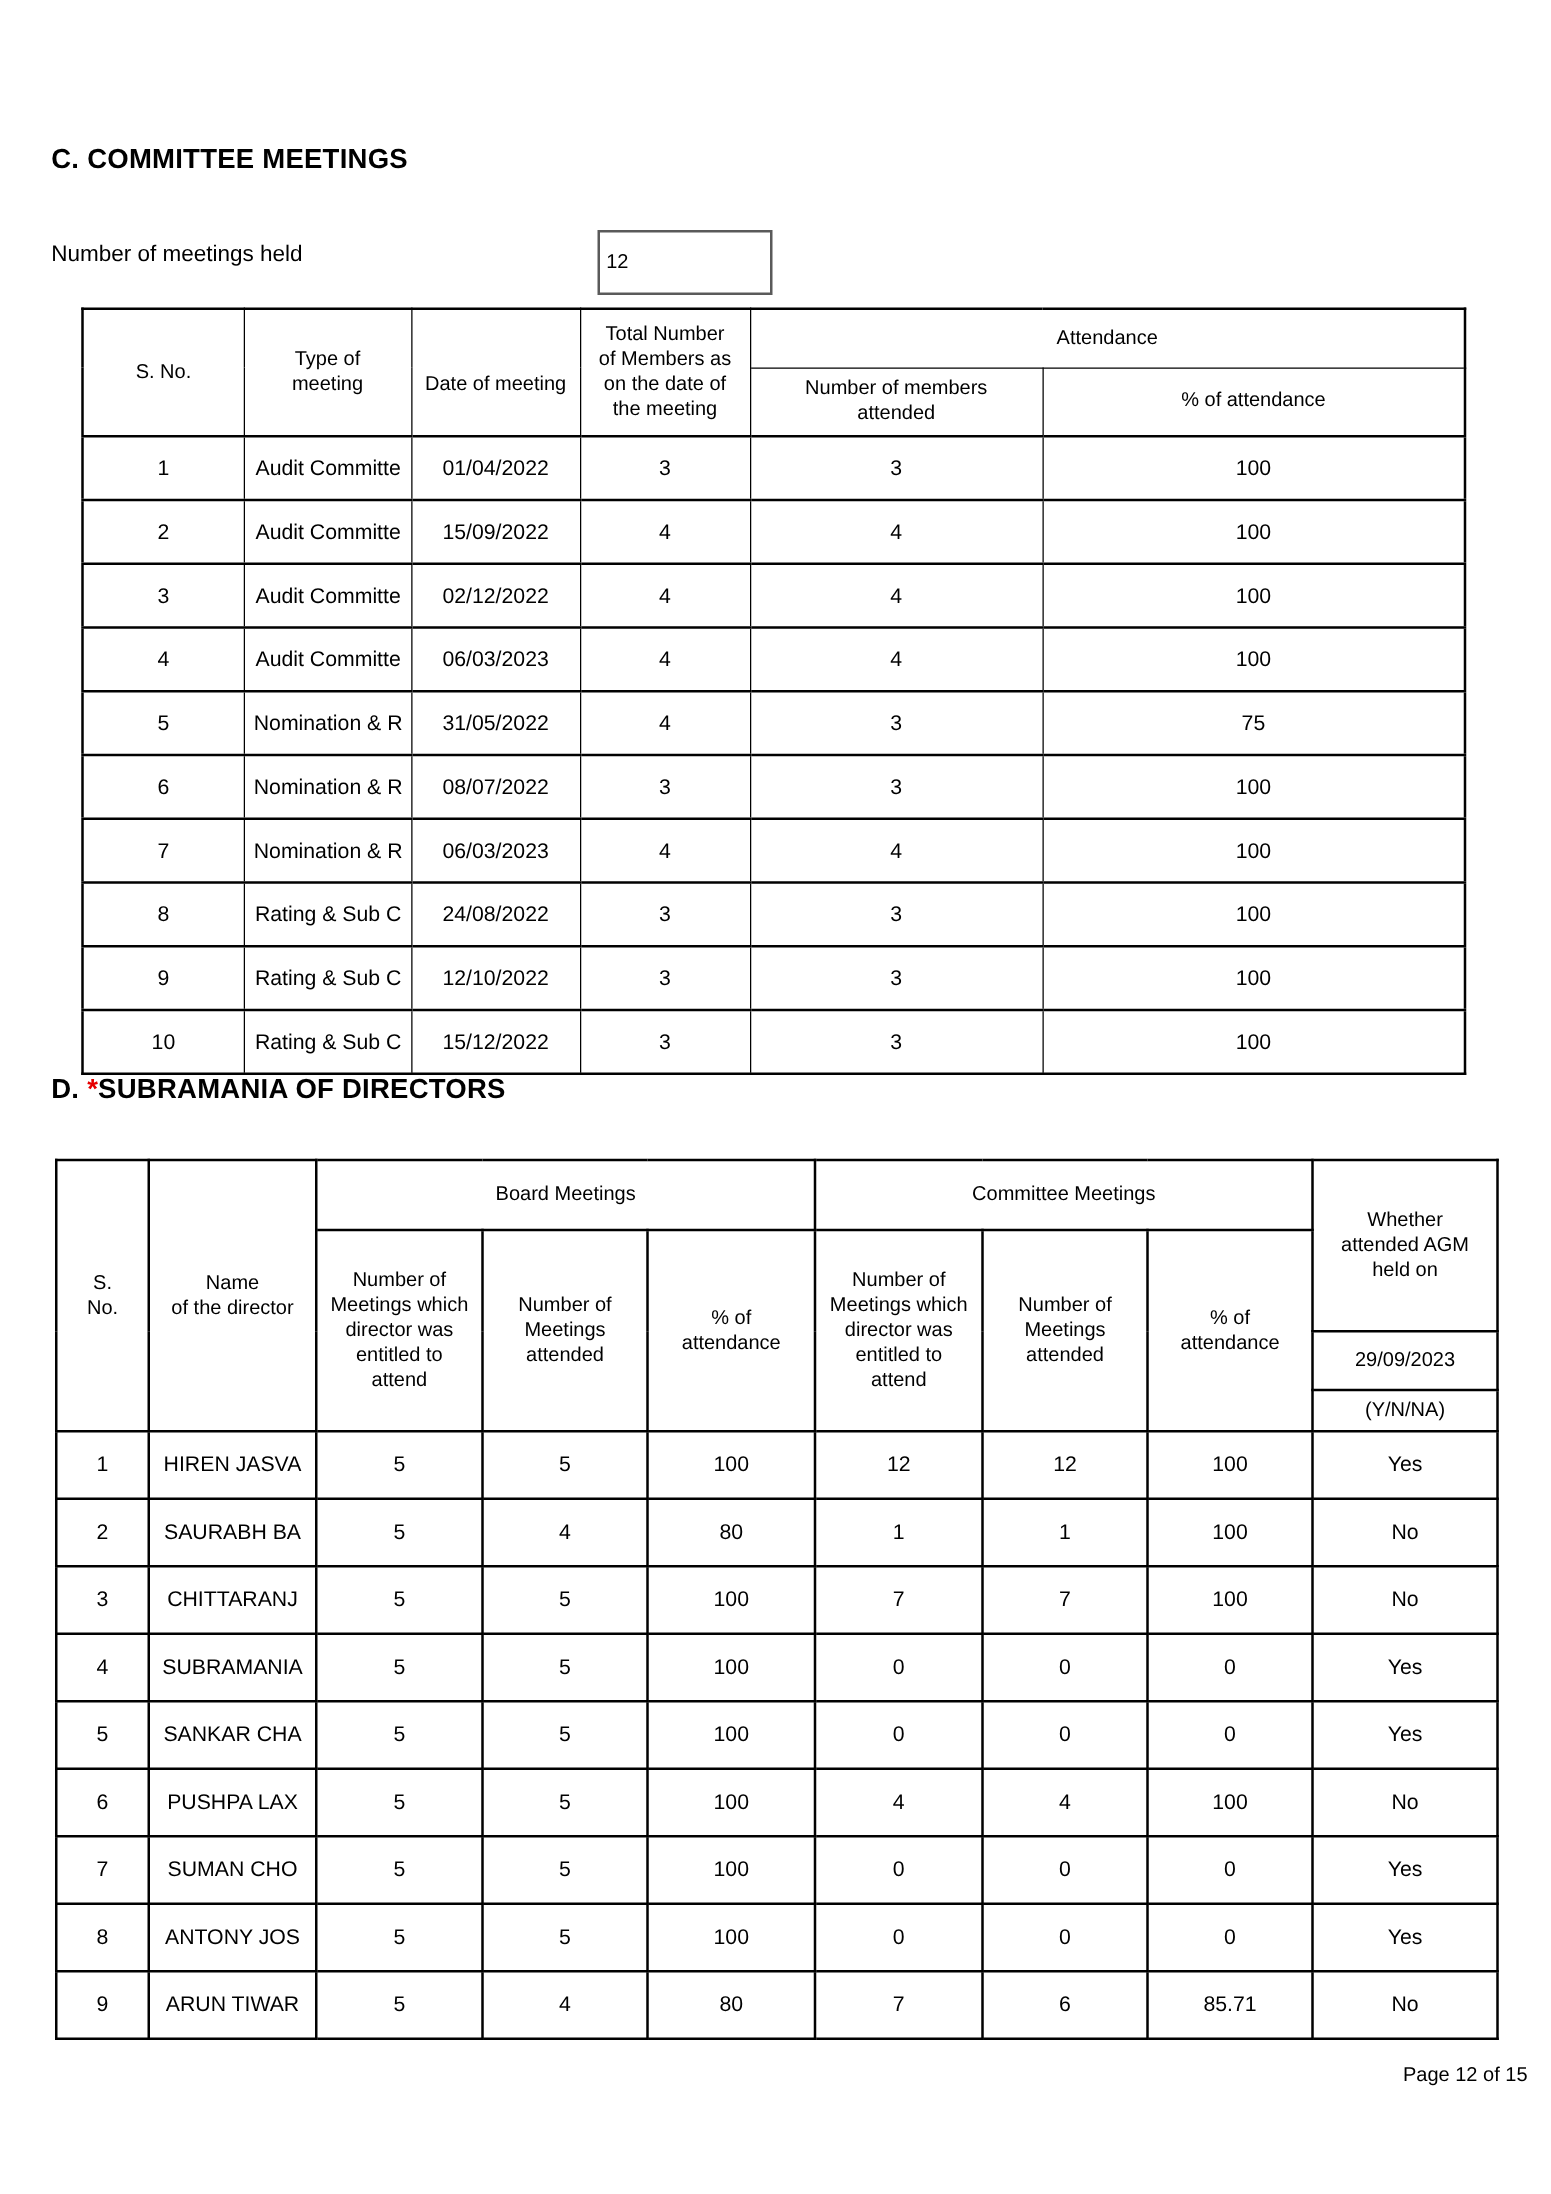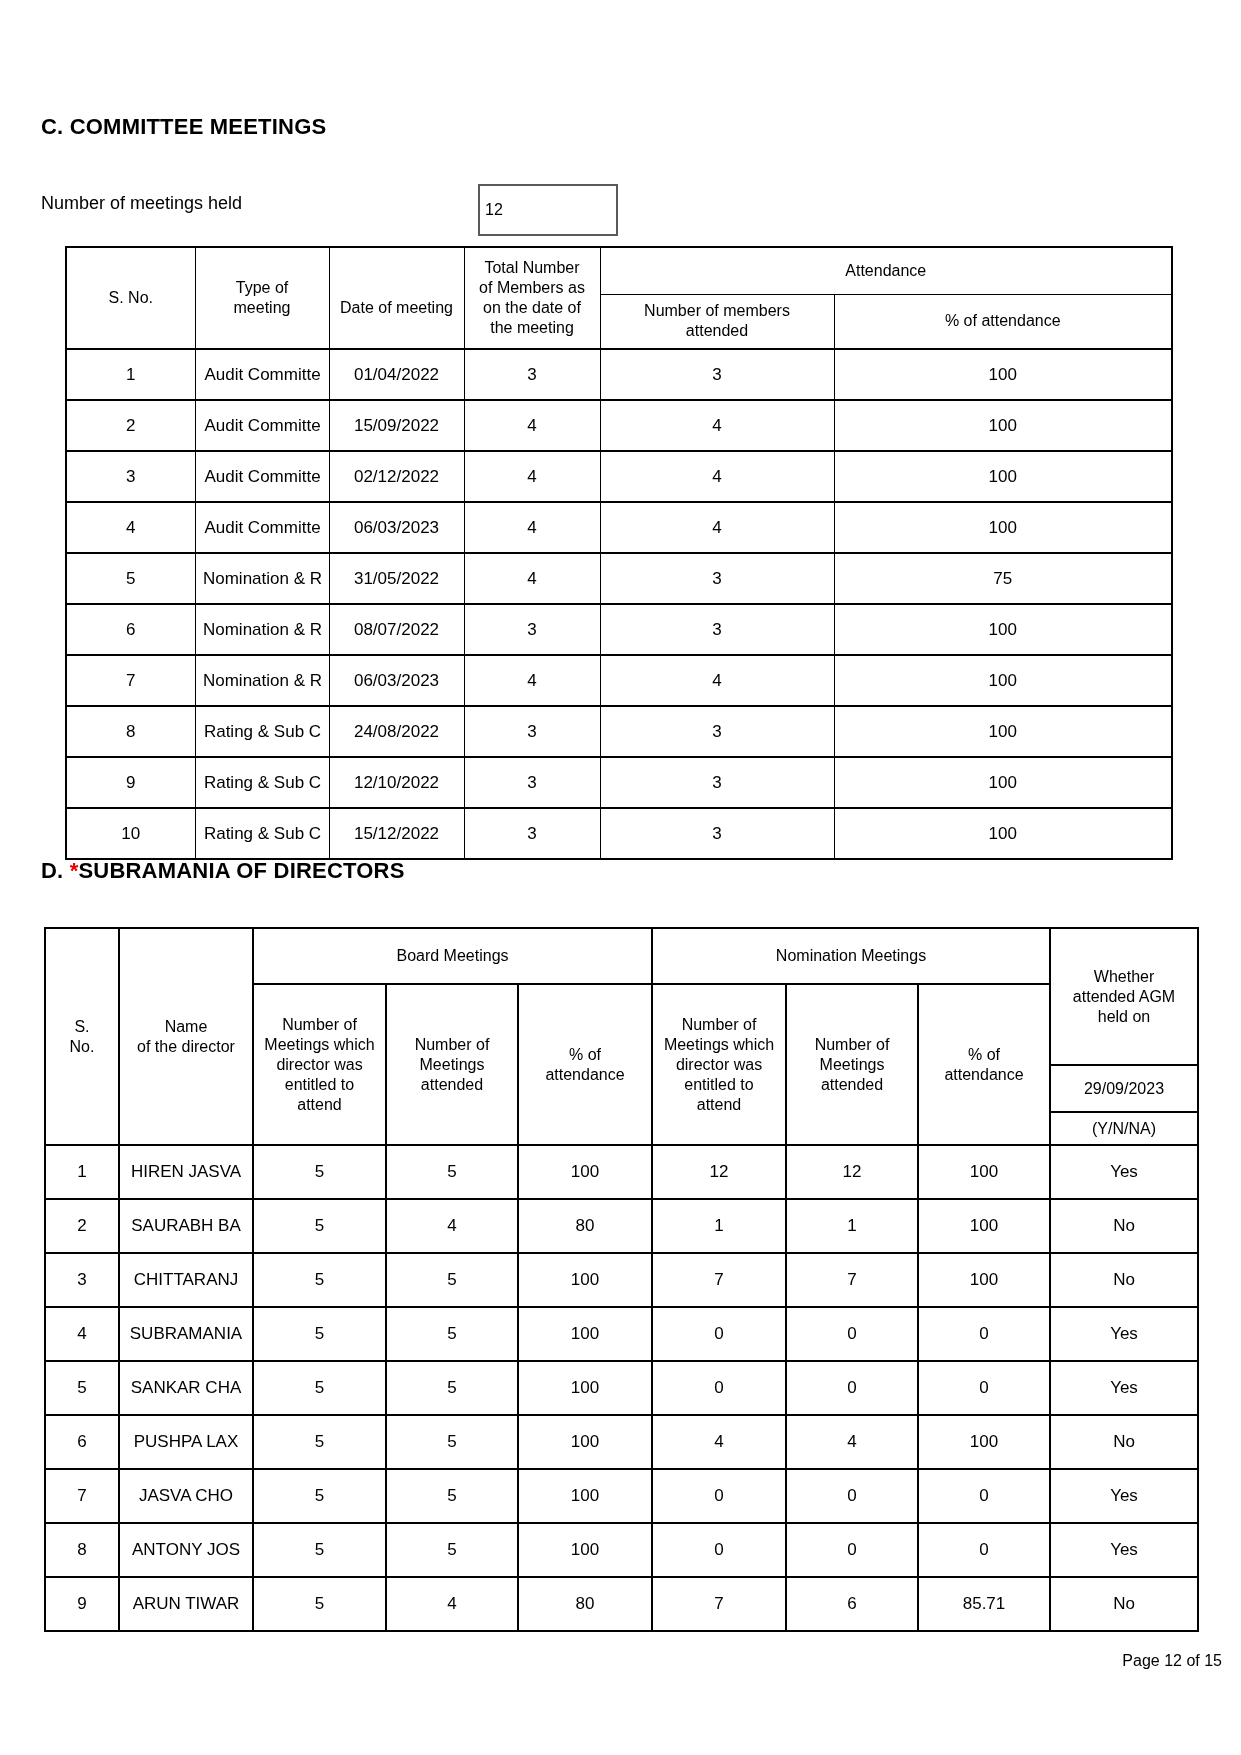--- a/index.html
+++ b/index.html
@@ -195,21 +195,21 @@
       <col style="width:132px">
       <col style="width:148px">
   </colgroup>
   <thead>
     <tr class="g1">
       <td rowspan="4" class="ac pre">S.
 No.</td>
       <td rowspan="4" class="ac pre">Name
 of the director</td>
       <td colspan="3" class="ac">Board Meetings</td>
-      <td colspan="3" class="ac">Nomination Meetings</td>
+      <td colspan="3" class="ac">Committee Meetings</td>
       <td rowspan="2" class="ac pre">Whether
 attended AGM
 held on</td>
     </tr>
     <tr class="g2">
       <td rowspan="3" class="al pre">Number of
 Meetings which
 director was
 entitled to
 attend</td>
@@ -311,21 +311,21 @@
         <td class="ac">5</td>
         <td class="ac">100</td>
         <td class="ac">4</td>
         <td class="ac">4</td>
         <td class="ac">100</td>
         <td class="ac">No</td>
       </tr>
       <tr>
         <td class="ac">7</td>
         <td class="al">
-          <div class="clip-name">JASVA CHO</div>
+          <div class="clip-name">SUMAN CHO</div>
         </td>
         <td class="ac">5</td>
         <td class="ac">5</td>
         <td class="ac">100</td>
         <td class="ac">0</td>
         <td class="ac">0</td>
         <td class="ac">0</td>
         <td class="ac">Yes</td>
       </tr>
       <tr>

